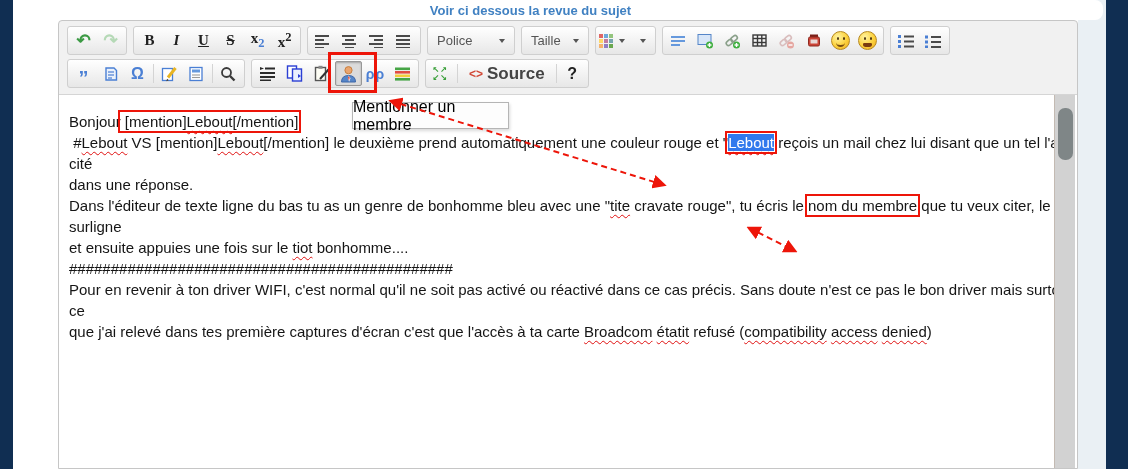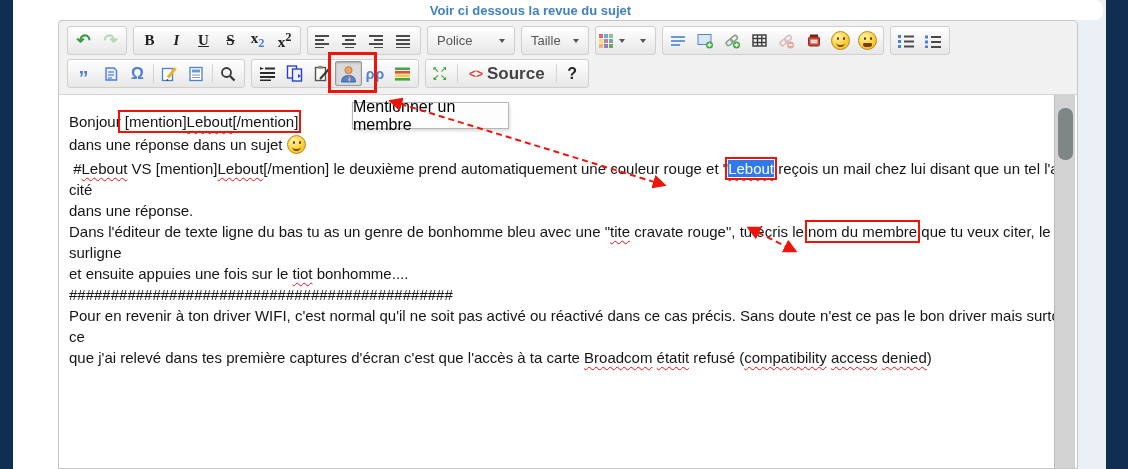--- a/index.html
+++ b/index.html
@@ -394,21 +394,20 @@
         <span class="tb-btn">
             <span class="g-help">?</span>
           </span>
       </span>
     </div>
   </div>
 
   <div class="content">
     <div>
         <div class="line gap-top"><span>Bonjour</span><span class="boxed"><span> [mention]</span><span class="sq">Lebout</span><span>[/mention]</span></span></div>
-        <div class="line tall"><span>dans une réponse dans un sujet </span><span class="smiley"></span></div>
         <div class="line"><span> #</span><span class="sq">Lebout</span><span> VS [mention]</span><span class="sq">Lebout</span><span>[/mention] le deuxième prend automatiquement une couleur rouge et "</span><span class="sel boxed sq">Lebout</span><span> reçois un mail chez lui disant que un tel l'as cité</span></div>
         <div class="line"><span>dans une réponse.</span></div>
         <div class="line para"><span>Dans l'éditeur de texte ligne du bas tu as un genre de bonhomme bleu avec une "</span><span class="sq">tite</span><span> cravate rouge", tu écris le </span><span class="boxed">nom du membre</span><span> que tu veux citer, le surligne</span></div>
         <div class="line"><span>et ensuite appuies une fois sur le </span><span class="sq">tiot</span><span> bonhomme....</span></div>
         <div class="line para"><span>##############################################</span></div>
         <div class="line para"><span>Pour en revenir à ton driver WIFI, c'est normal qu'il ne soit pas activé ou réactivé dans ce cas précis. Sans doute n'est ce pas le bon driver mais surtout ce</span></div>
         <div class="line"><span>que j'ai relevé dans tes première captures d'écran c'est que l'accès à ta carte </span><span class="sq">Broadcom</span><span> </span><span class="sq">étatit</span><span> refusé (</span><span class="sq">compatibility</span><span> </span><span class="sq">access</span><span> </span><span class="sq">denied</span><span>)</span></div>
       </div>
 
     <div class="vscroll">

